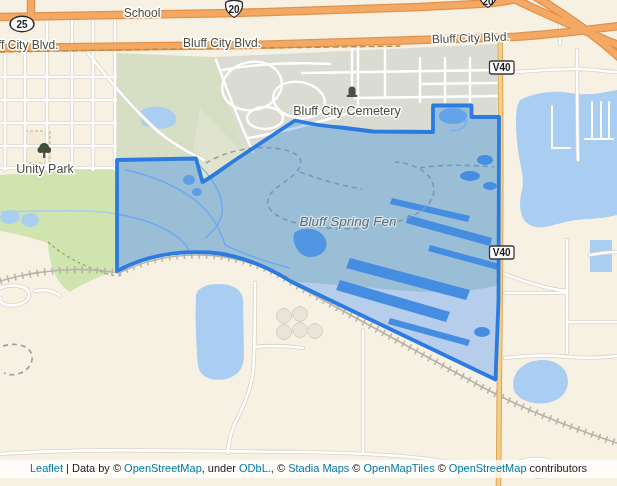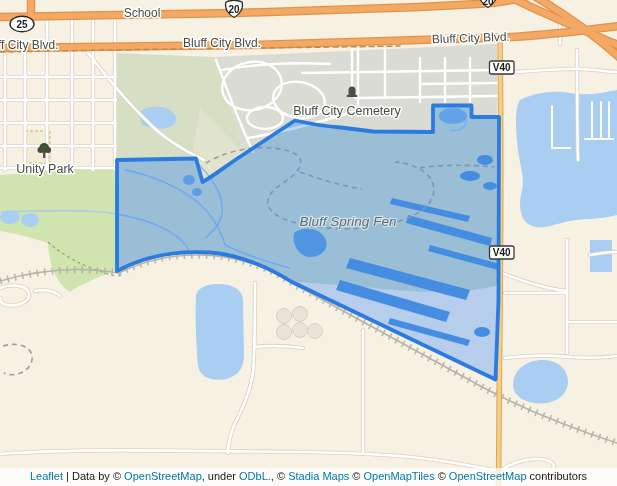--- a/index.html
+++ b/index.html
@@ -5,21 +5,21 @@
   html,body{margin:0;padding:0;background:#fff;}
   #map{position:relative;width:617px;height:486px;overflow:hidden;font-family:"Liberation Sans",sans-serif;}
   #map svg{position:absolute;left:0;top:0;}
   .maplabel{paint-order:stroke;stroke:#ffffff;stroke-width:3px;stroke-linejoin:round;
             fill:#4b4a40;font-size:12px;font-family:"Liberation Sans",sans-serif;}
   .arealabel{paint-order:stroke;stroke:#ffffff;stroke-width:3px;stroke-linejoin:round;
             fill:#4a4a42;font-size:12.5px;}
   .fenlabel{paint-order:stroke;stroke:rgba(255,255,255,0.55);stroke-width:2.5px;stroke-linejoin:round;
             fill:#5e6e76;font-size:13.5px;font-style:italic;}
   .shieldtxt{fill:#1d1d1d;font-weight:bold;font-size:10px;stroke:none;font-family:"Liberation Sans",sans-serif;}
-  #attrib{position:absolute;left:0;bottom:0;width:617px;height:18px;line-height:17px;
+  #attrib{position:absolute;left:0;bottom:8px;width:617px;height:18px;line-height:17px;
           background:rgba(255,255,255,0.75);font-size:11px;text-align:center;color:#1a1a1a;
           white-space:pre;}
   #attrib span{white-space:pre;}
   #attrib .lnk{color:#0078a8;cursor:pointer;text-decoration:none;}
 </style>
 </head>
 <body>
 
 <div id="map">
 <svg width="617" height="486" viewBox="0 0 617 486">

